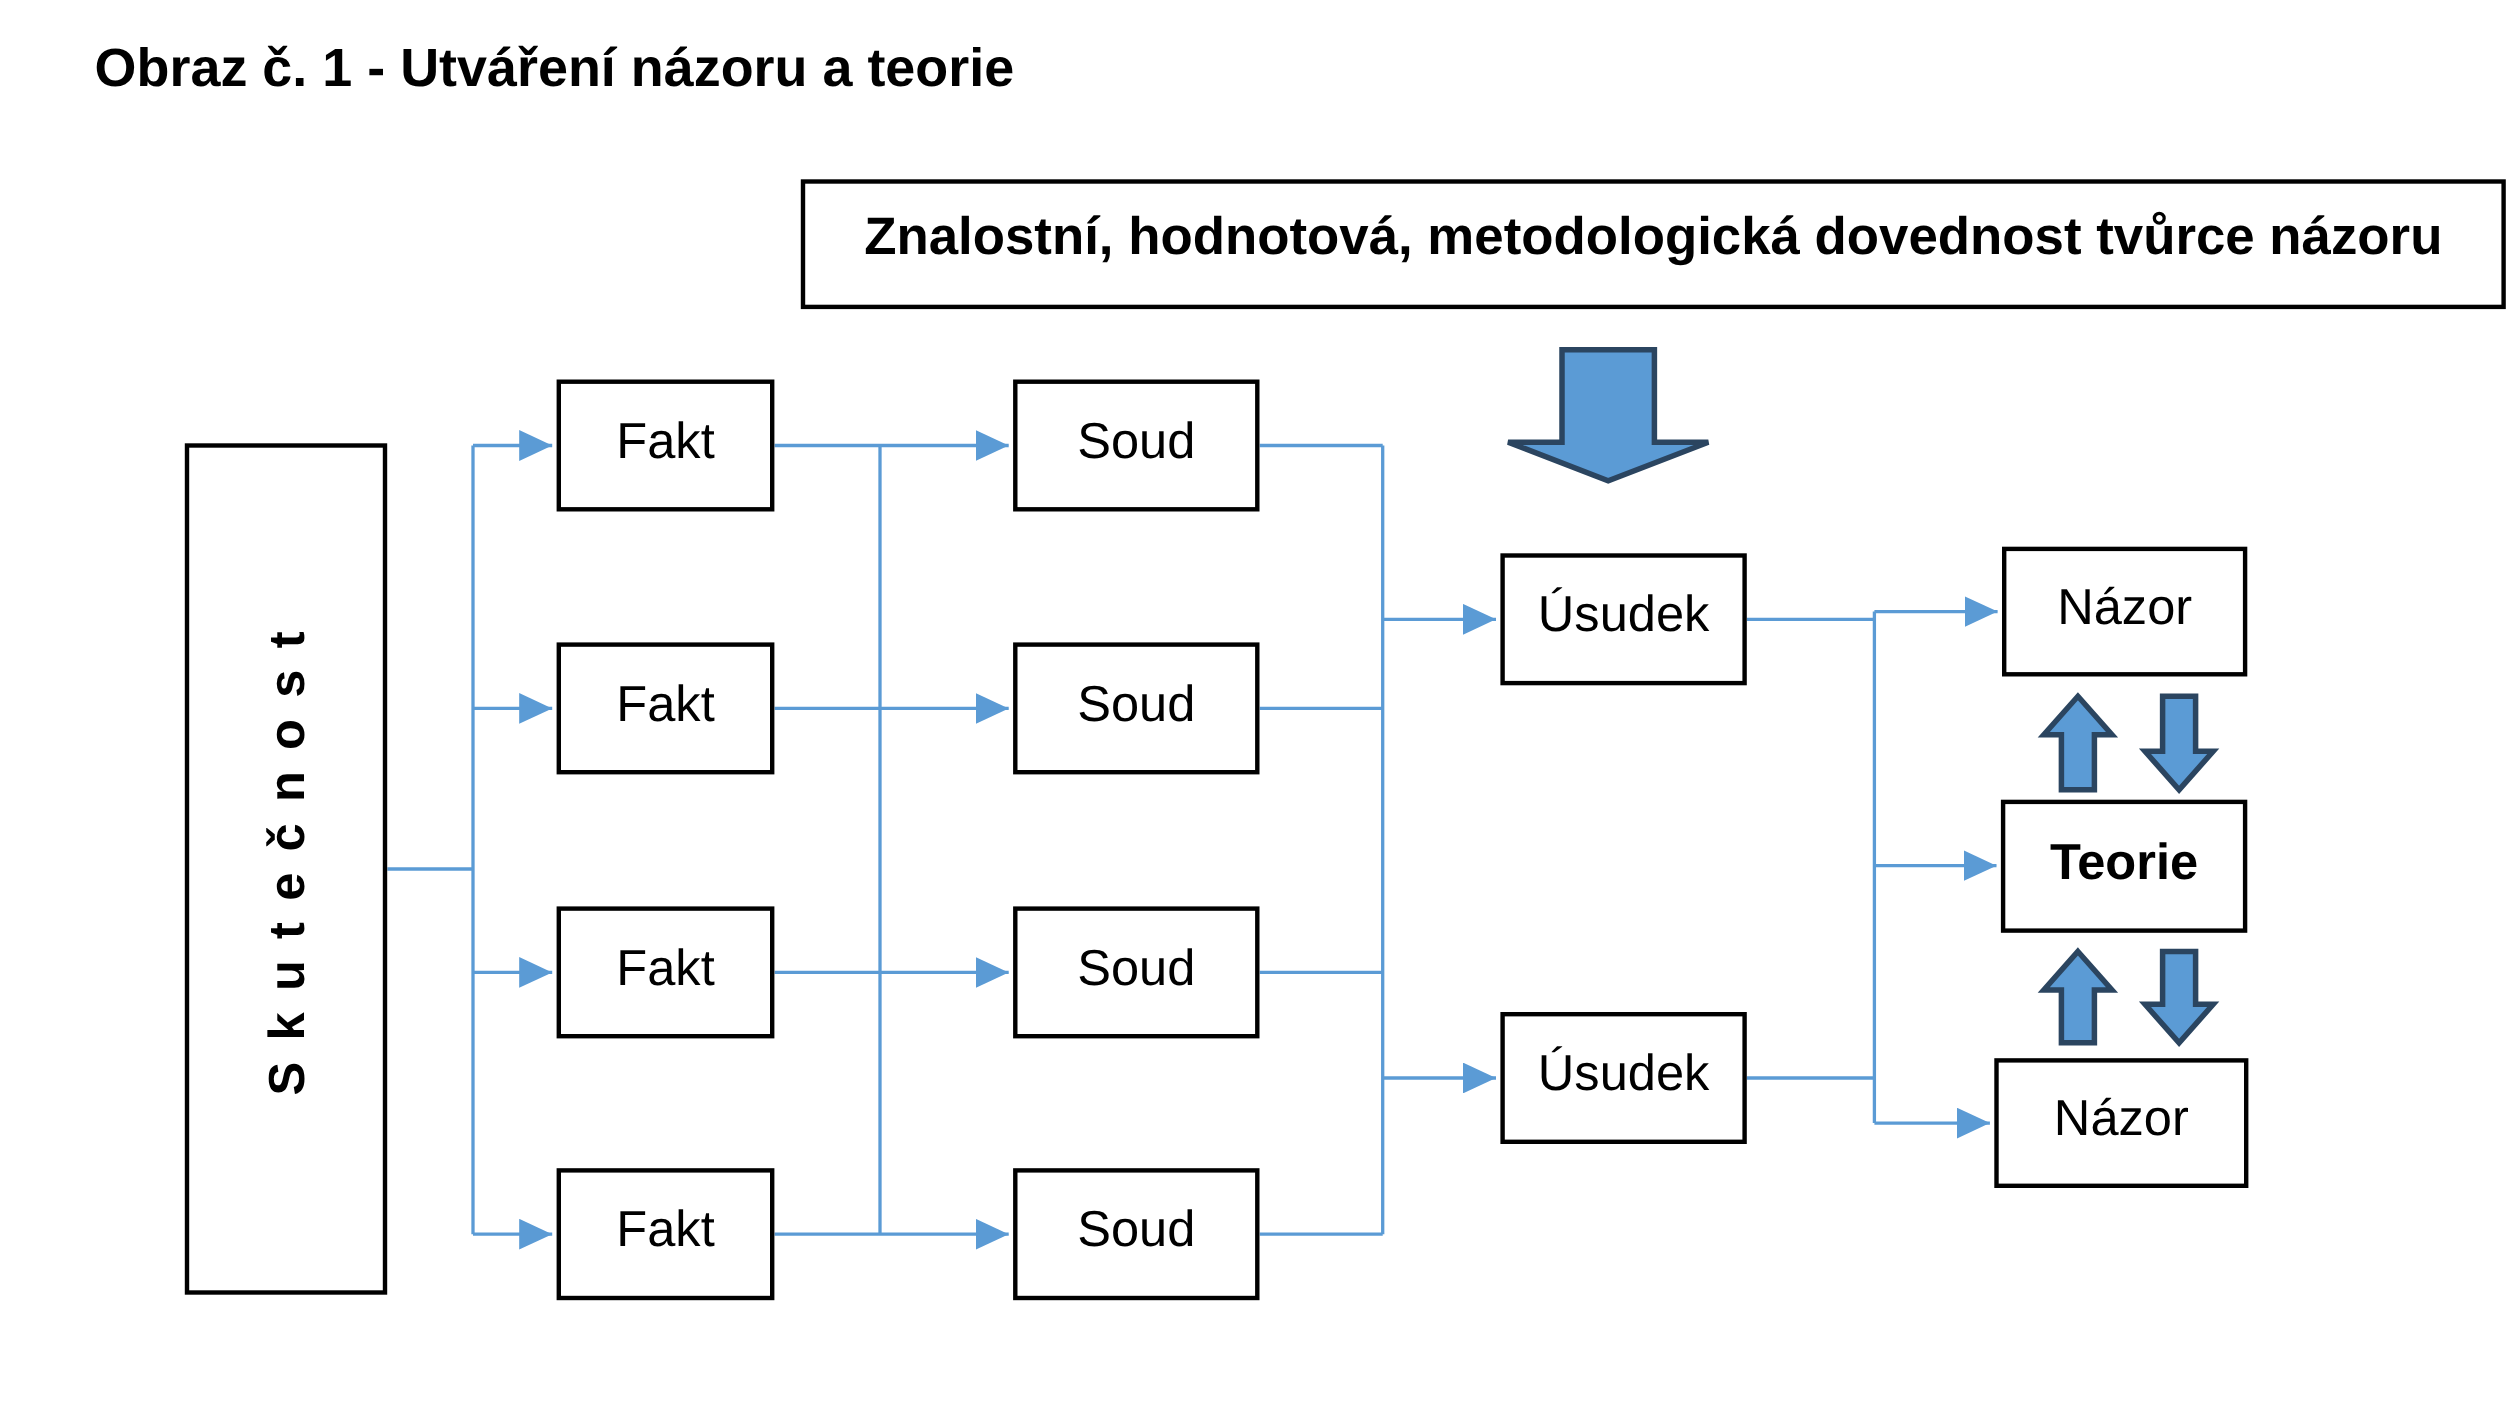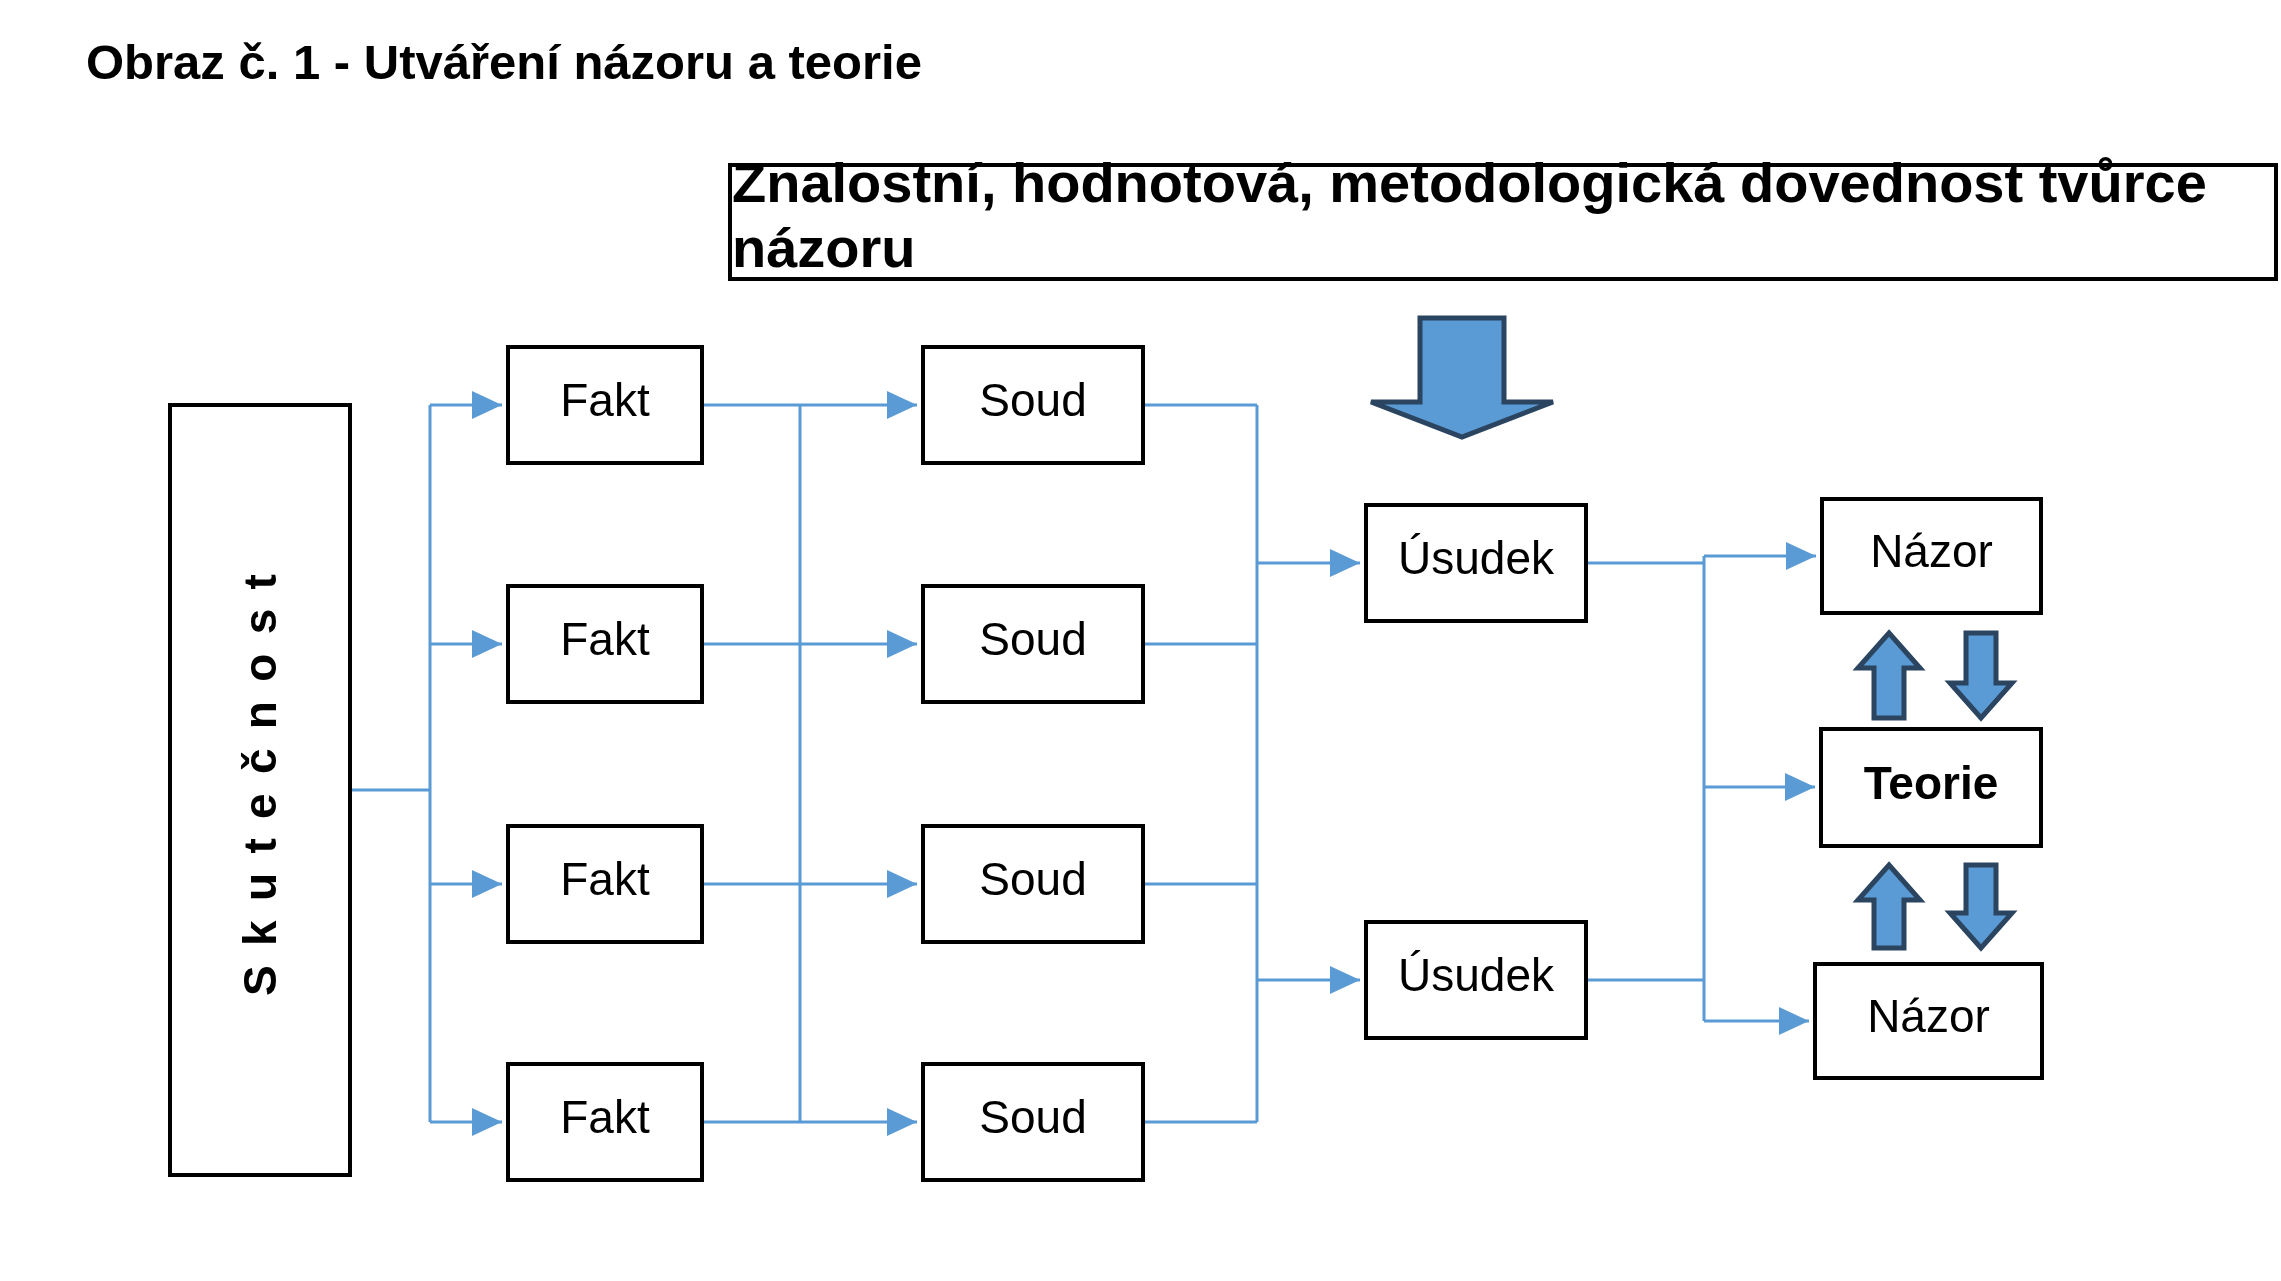--- a/index.html
+++ b/index.html
@@ -27,21 +27,21 @@
   .box{
     position:absolute;
     background:var(--background);
     border:4px solid var(--box-border);
     box-sizing:border-box;
     display:flex;align-items:center;justify-content:center;
     font-size:46px;
     padding-bottom:10px;
   }
   .banner{
-    font-weight:bold;font-size:56px;
+    font-weight:bold;font-size:48px;
     padding-bottom:14px;
   }
   .vertical-box span{
     display:block;
     transform:rotate(-90deg);
     white-space:nowrap;
     font-weight:bold;
     font-size:46px;
     letter-spacing:0.42em;
     padding-left:0.42em; 

